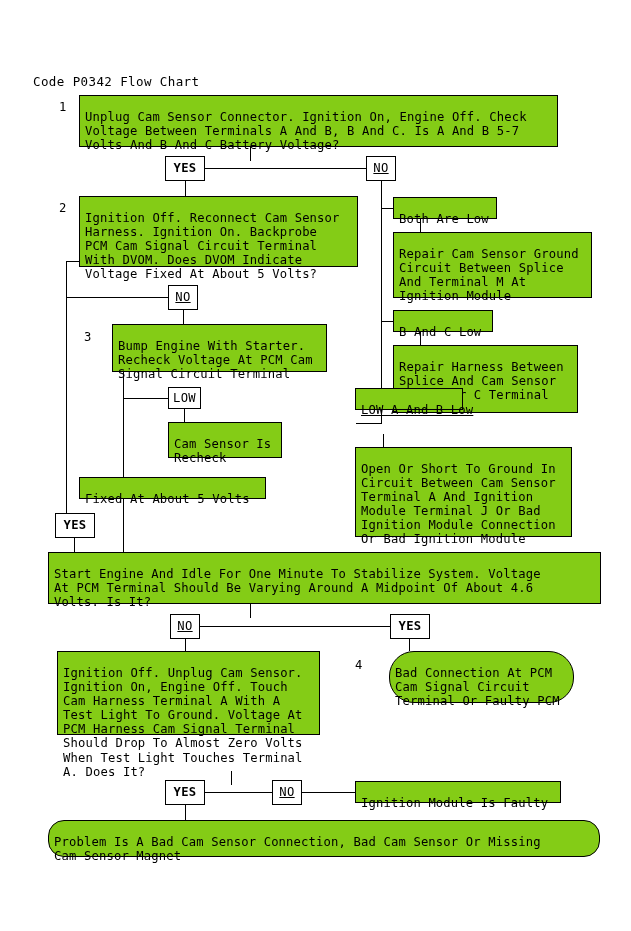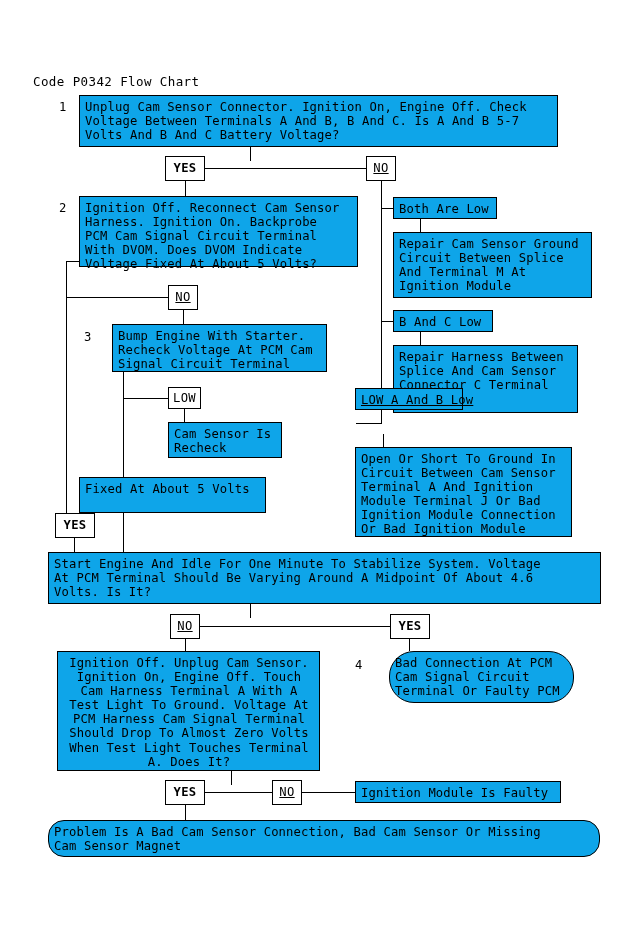--- a/index.html
+++ b/index.html
@@ -4,22 +4,22 @@
 <style>
   html,body{margin:0;padding:0;background:#ffffff;}
   body{width:631px;height:931px;position:relative;overflow:hidden;
        font-family:"DejaVu Sans Mono","Liberation Mono",monospace;
        color:#000000;}
   #stage{position:absolute;left:0;top:0;width:631px;height:931px;}
 
   .title{position:absolute;font-size:12.5px;letter-spacing:.4px;white-space:nowrap;}
 
   .box{position:absolute;border:1px solid #000;box-sizing:border-box;
-       background:#0ea5e9;font-size:12.2px;line-height:14.1px;
-       padding:4px 4px 2px 5px;white-space:pre;letter-spacing:.15px;z-index:3;}
+       background:#84cc16;font-size:12.2px;line-height:14.1px;
+       padding:14px 4px 2px 5px;white-space:pre;letter-spacing:.15px;z-index:3;}
 
   .dbox{position:absolute;border:1px solid #000;box-sizing:border-box;background:#fff;
         font-size:12.2px;line-height:12.2px;display:flex;align-items:center;
         justify-content:center;z-index:4;letter-spacing:.3px;}
   .dbox.yes{font-weight:bold;}
   .dbox.no span{text-decoration:underline;}
 
   .num{position:absolute;font-size:12.2px;line-height:12.2px;z-index:3;}
 
   .ln{position:absolute;background:#000;z-index:1;}
@@ -102,21 +102,21 @@
   <div class="ln lnv" style="left:123px;top:372px;height:106px;"></div>
   <div class="ln lnh" style="left:123px;top:398px;width:46px;"></div>
 
   <div class="dbox" style="left:168px;top:387px;width:33px;height:22px;">
       <span>LOW</span>
     </div>
   <div class="ln lnv" style="left:184px;top:409px;height:13px;"></div>
   <div class="box" style="left:168px;top:422px;width:114px;height:36px;">Cam Sensor Is
 Recheck</div>
 
-  <div class="box" style="left:79px;top:477px;width:187px;height:36px;">Fixed At About 5 Volts</div>
+  <div class="box" style="left:79px;top:477px;width:187px;height:22px;">Fixed At About 5 Volts</div>
 
   <div class="dbox yes" style="left:55px;top:513px;width:40px;height:25px;">
       <span>YES</span>
     </div>
   <div class="ln lnv" style="left:74px;top:538px;height:14px;"></div>
   <div class="ln lnv" style="left:123px;top:499px;height:53px;"></div>
 
   <div class="box" style="left:48px;top:552px;width:553px;height:52px;">Start Engine And Idle For One Minute To Stabilize System. Voltage
 At PCM Terminal Should Be Varying Around A Midpoint Of About 4.6
 Volts. Is It?</div>
@@ -127,21 +127,21 @@
   <div class="dbox no" style="left:170px;top:614px;width:30px;height:25px;">
       <span>NO</span>
     </div>
   <div class="dbox yes" style="left:390px;top:614px;width:40px;height:25px;">
       <span>YES</span>
     </div>
 
   <div class="ln lnv" style="left:185px;top:639px;height:12px;"></div>
   <div class="ln lnv" style="left:409px;top:639px;height:12px;"></div>
 
-  <div class="box" style="left:57px;top:651px;width:263px;height:120px;text-align:center;">Ignition Off. Unplug Cam Sensor.
+  <div class="box" style="left:57px;top:651px;width:263px;height:84px;">Ignition Off. Unplug Cam Sensor.
 Ignition On, Engine Off. Touch
 Cam Harness Terminal A With A
 Test Light To Ground. Voltage At
 PCM Harness Cam Signal Terminal
 Should Drop To Almost Zero Volts
 When Test Light Touches Terminal
 A. Does It?</div>
 
   <div class="num" style="left:355px;top:659px;">4</div>
   <div class="box" style="left:389px;top:651px;width:185px;height:52px;border-radius:25px;">Bad Connection At PCM

